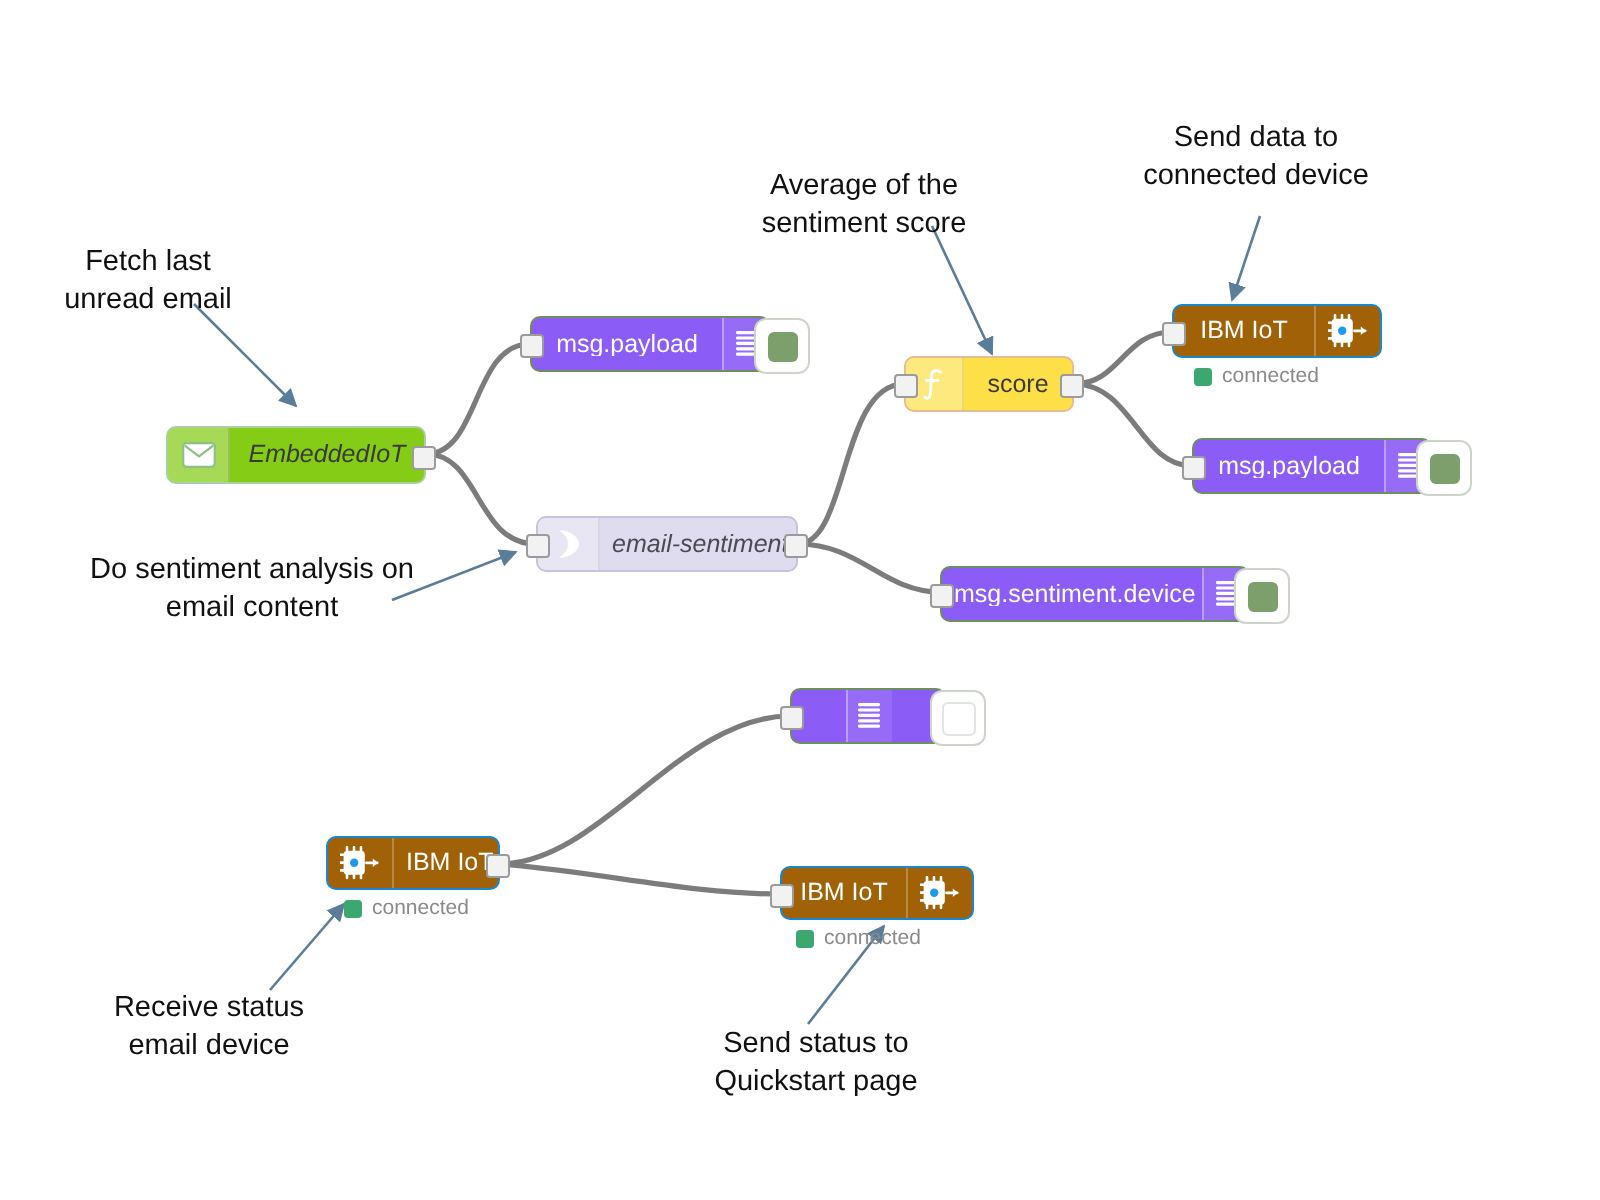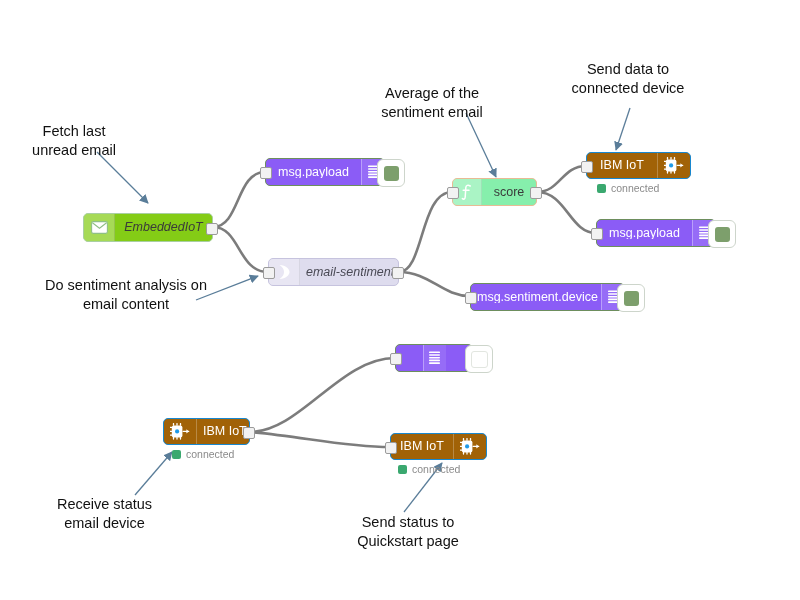--- a/index.html
+++ b/index.html
@@ -66,21 +66,21 @@
 
   
   .n-sentiment{background:#dedcee;border-color:#c6c3de;font-style:italic;color:#4a4a55;}
   .n-sentiment .icon-box{
     width:30px;height:100%;background:rgba(255,255,255,.30);
     border-right:1px solid rgba(0,0,0,.07);border-radius:4px 0 0 4px;
     display:flex;align-items:center;justify-content:center;
   }
 
   
-  .n-function{background:#86efac;border-color:#e8bb94;color:#3a3a3a;}
+  .n-function{background:#fde047;border-color:#e8bb94;color:#3a3a3a;}
   .n-function .icon-box{
     width:28px;height:100%;background:rgba(255,255,255,.30);
     border-right:1px solid rgba(0,0,0,.07);border-radius:4px 0 0 4px;
     display:flex;align-items:center;justify-content:center;
   }
 
   
   .n-iot{background:#a16207;border-color:#1887cf;color:#ffffff;}
   .n-iot .label{color:#ffffff;font-weight:400;}
   .n-iot .icon-box{
@@ -322,21 +322,21 @@
     <span>connected</span>
   </div>
 
   <div class="caption" style="left:14px;top:122px;width:120px;">Fetch last
 unread email</div>
 
   <div class="caption" style="left:36px;top:276px;width:180px;">Do sentiment analysis on
 email content</div>
 
   <div class="caption" style="left:367px;top:84px;width:130px;">Average of the
-sentiment email</div>
+sentiment score</div>
 
   <div class="caption" style="left:548px;top:60px;width:160px;">Send data to
 connected device</div>
 
   <div class="caption" style="left:42px;top:495px;width:125px;">Receive status
 email device</div>
 
   <div class="caption" style="left:333px;top:513px;width:150px;">Send status to
 Quickstart page</div>
 

